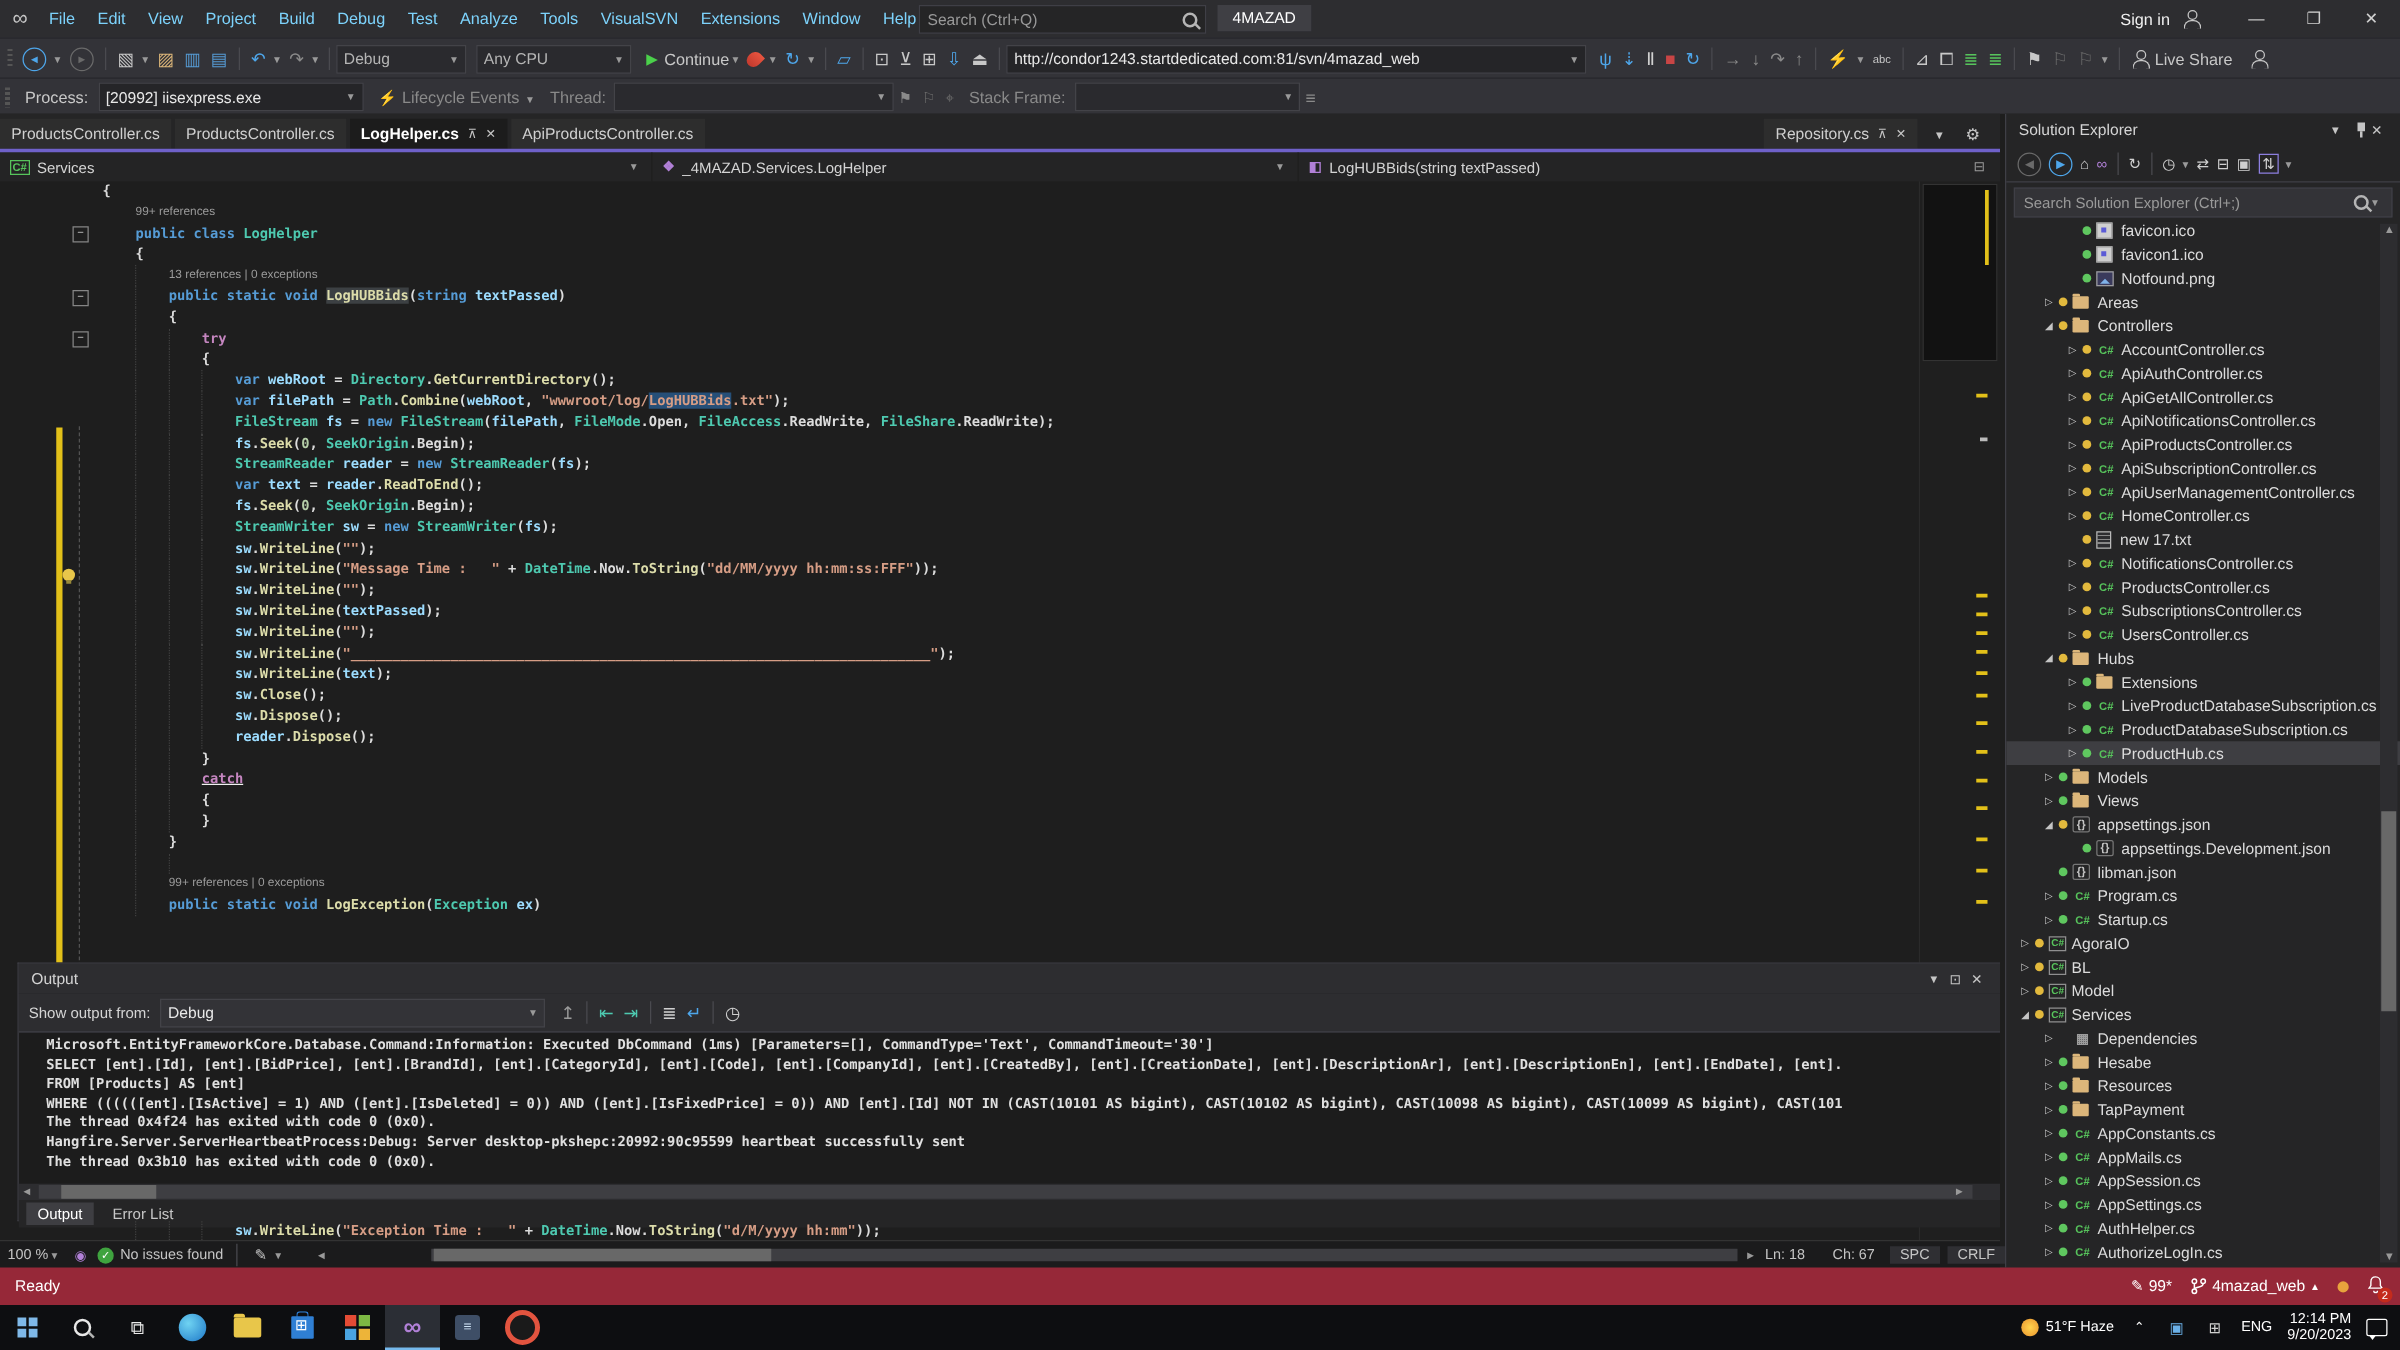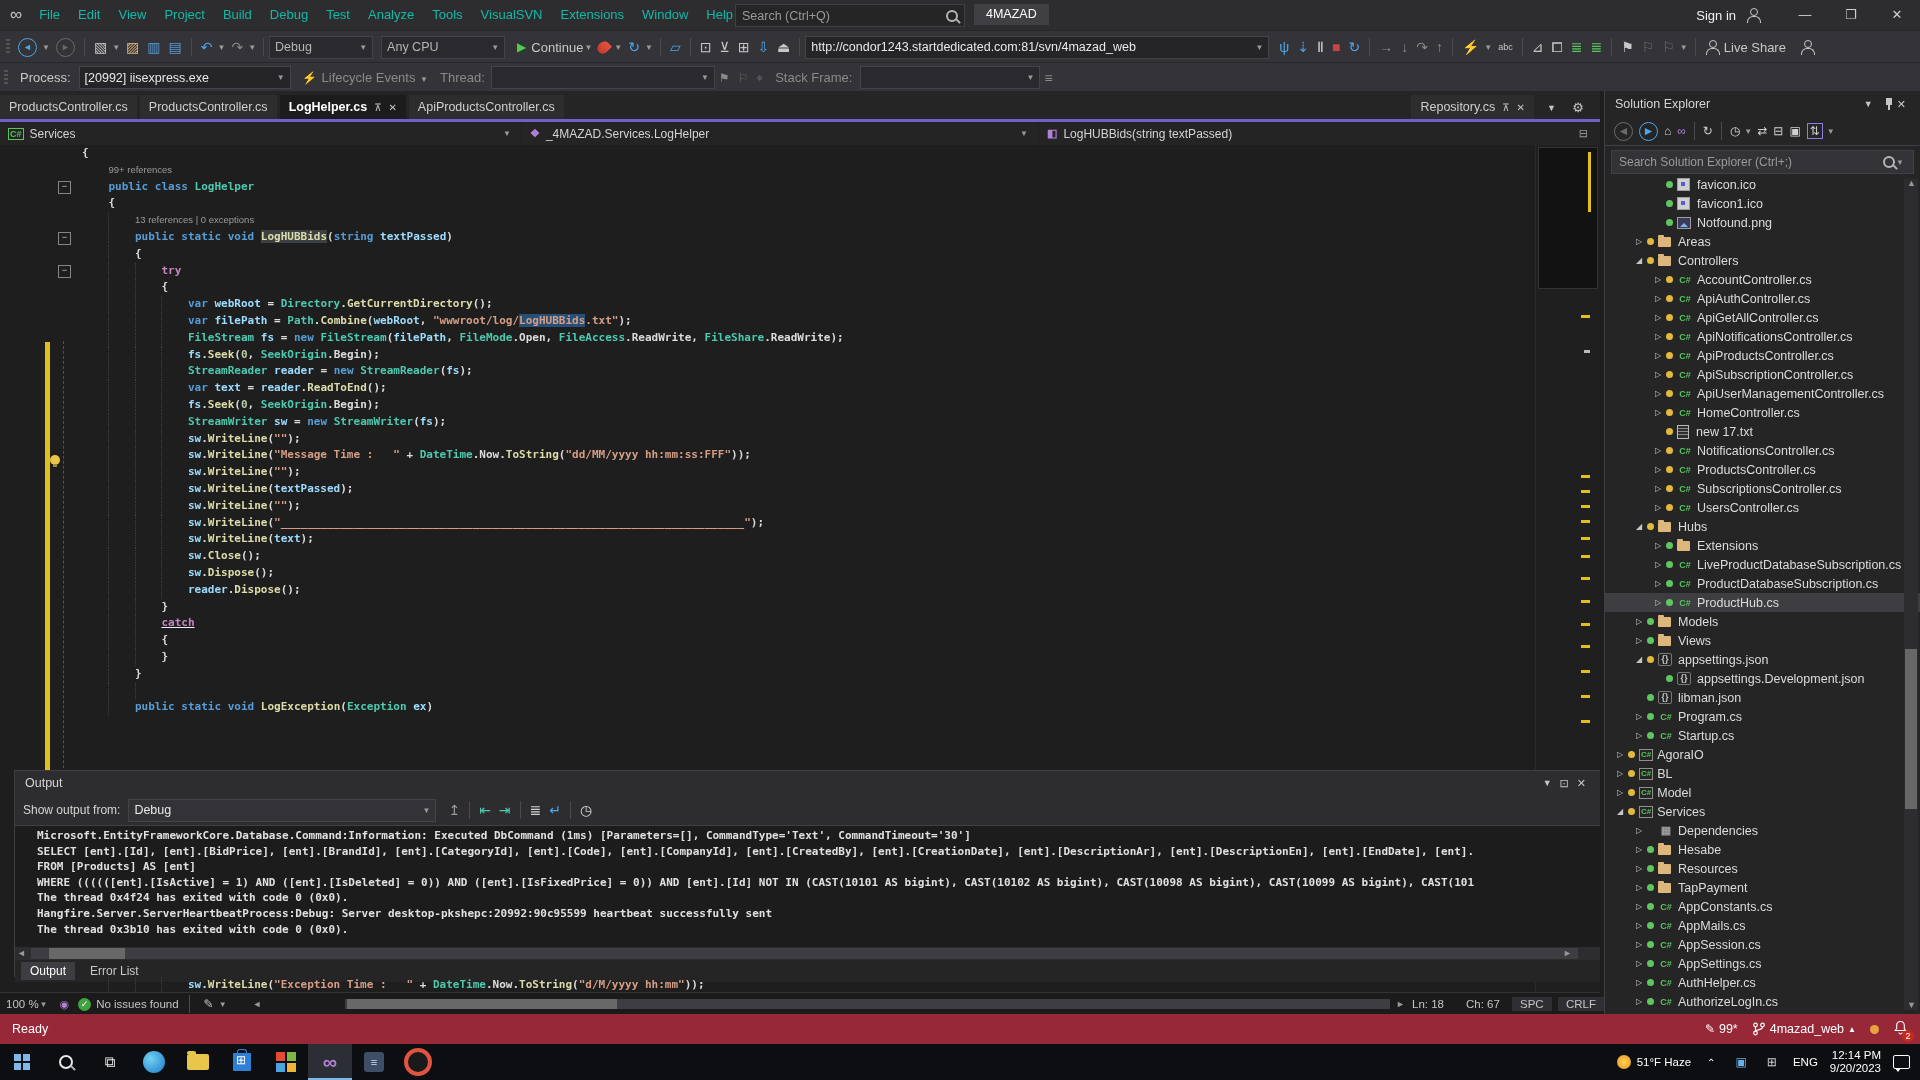--- a/index.html
+++ b/index.html
@@ -7,21 +7,21 @@
        font-family:"Liberation Sans",sans-serif;color:#f1f1f1;font-size:13px;}
   .abs{position:absolute;}
   .flex{display:flex;align-items:center;}
   .sep{width:1px;height:18px;background:#4a4a4f;margin:0 5px;flex:none;}
   .caret{font-size:8px;color:#9a9a9a;margin:0 2px 0 1px;}
   .ico{flex:none;text-align:center;font-size:14px;margin:0 4px;cursor:default;}
   .circ{width:17px;height:17px;line-height:16px;border:1px solid currentColor;border-radius:50%;font-size:9px;}
   .dots{width:4px;height:16px;margin:0 4px;background:repeating-linear-gradient(#555 0 2px,transparent 2px 4px);}
   
   #titlebar{top:0;left:0;right:0;height:30px;background:#2d2d30;display:flex;align-items:center;}
-  .menu-item{padding:0 9px;height:30px;line-height:30px;color:#14b8a6;}
+  .menu-item{padding:0 9px;height:30px;line-height:30px;color:#7dd3fc;}
   #searchbox{position:absolute;left:735px;top:4px;width:216px;height:21px;background:#252526;border:1px solid #3f3f46;color:#999;display:flex;align-items:center;padding:0 6px;}
   #solbadge{position:absolute;left:974px;top:4px;height:21px;background:#3f3f44;color:#fff;padding:0 12px;line-height:21px;font-size:12.5px;}
   .winbtn{width:46px;height:30px;text-align:center;line-height:30px;color:#d0d0d0;font-size:13px;}
   
   .mag{width:8px;height:8px;border:2px solid #b5b5b5;border-radius:50%;position:relative;flex:none;}
   .mag:after{content:"";position:absolute;width:6px;height:2px;background:#b5b5b5;right:-5px;bottom:-2px;transform:rotate(45deg);}
   .person{width:14px;height:14px;position:relative;flex:none;}
   .person:before{content:"";position:absolute;left:4px;top:0;width:6px;height:6px;border-radius:50%;border:1.5px solid #c8c8c8;}
   .person:after{content:"";position:absolute;left:1px;top:8px;width:12px;height:6px;border-radius:6px 6px 0 0;border:1.5px solid #c8c8c8;border-bottom:none;}
   .flame{width:11px;height:13px;background:linear-gradient(#e8543f,#c33a2e);border-radius:60% 0 55% 55%;transform:rotate(45deg);flex:none;margin:0 4px;}
@@ -373,20 +373,21 @@
             <div class="cl"><span class="gl" style="left: 108.48px;"></span><span class="gl" style="left: 134.96px;"></span><span class="gl" style="left: 161.44px;"></span><span class="ct" style="left: 187.92px;"><span class="tok-v">sw</span><span class="tok-p">.</span><span class="tok-m">WriteLine</span><span class="tok-p">(</span><span class="tok-v">text</span><span class="tok-p">);</span></span></div>
             <div class="cl"><span class="gl" style="left: 108.48px;"></span><span class="gl" style="left: 134.96px;"></span><span class="gl" style="left: 161.44px;"></span><span class="ct" style="left: 187.92px;"><span class="tok-v">sw</span><span class="tok-p">.</span><span class="tok-m">Close</span><span class="tok-p">();</span></span></div>
             <div class="cl"><span class="gl" style="left: 108.48px;"></span><span class="gl" style="left: 134.96px;"></span><span class="gl" style="left: 161.44px;"></span><span class="ct" style="left: 187.92px;"><span class="tok-v">sw</span><span class="tok-p">.</span><span class="tok-m">Dispose</span><span class="tok-p">();</span></span></div>
             <div class="cl"><span class="gl" style="left: 108.48px;"></span><span class="gl" style="left: 134.96px;"></span><span class="gl" style="left: 161.44px;"></span><span class="ct" style="left: 187.92px;"><span class="tok-v">reader</span><span class="tok-p">.</span><span class="tok-m">Dispose</span><span class="tok-p">();</span></span></div>
             <div class="cl"><span class="gl" style="left: 108.48px;"></span><span class="gl" style="left: 134.96px;"></span><span class="ct" style="left: 161.44px;"><span class="tok-p">}</span></span></div>
             <div class="cl"><span class="gl" style="left: 108.48px;"></span><span class="gl" style="left: 134.96px;"></span><span class="ct" style="left: 161.44px; text-decoration: underline;"><span class="tok-ctl">catch</span></span></div>
             <div class="cl"><span class="gl" style="left: 108.48px;"></span><span class="gl" style="left: 134.96px;"></span><span class="ct" style="left: 161.44px;"><span class="tok-p">{</span></span></div>
             <div class="cl"><span class="gl" style="left: 108.48px;"></span><span class="gl" style="left: 134.96px;"></span><span class="ct" style="left: 161.44px;"><span class="tok-p">}</span></span></div>
             <div class="cl"><span class="gl" style="left: 108.48px;"></span><span class="ct" style="left: 134.96px;"><span class="tok-p">}</span></span></div>
             <div class="cl"><span class="gl" style="left: 108.48px;"></span><span class="gl" style="left: 134.96px;"></span></div>
+            <div class="cl"><span class="gl" style="left: 108.48px;"></span><span class="lens" style="left: 134.96px;">99+ references | 0 exceptions</span></div>
             <div class="cl"><span class="gl" style="left: 108.48px;"></span><span class="ct" style="left: 134.96px;"><span class="tok-kw">public static void </span><span class="tok-m">LogException</span><span class="tok-p">(</span><span class="tok-ty">Exception</span><span class="tok-p"> </span><span class="tok-v">ex</span><span class="tok-p">)</span></span></div>
           </div>
       </div>
 
       <div id="mapstrip">
         <div id="mappreview">
             <div class="yline"></div>
           </div>
       <div class="mapmark" style="top: 170px;"></div>
           <div class="mapmark w" style="top: 205px;"></div>

